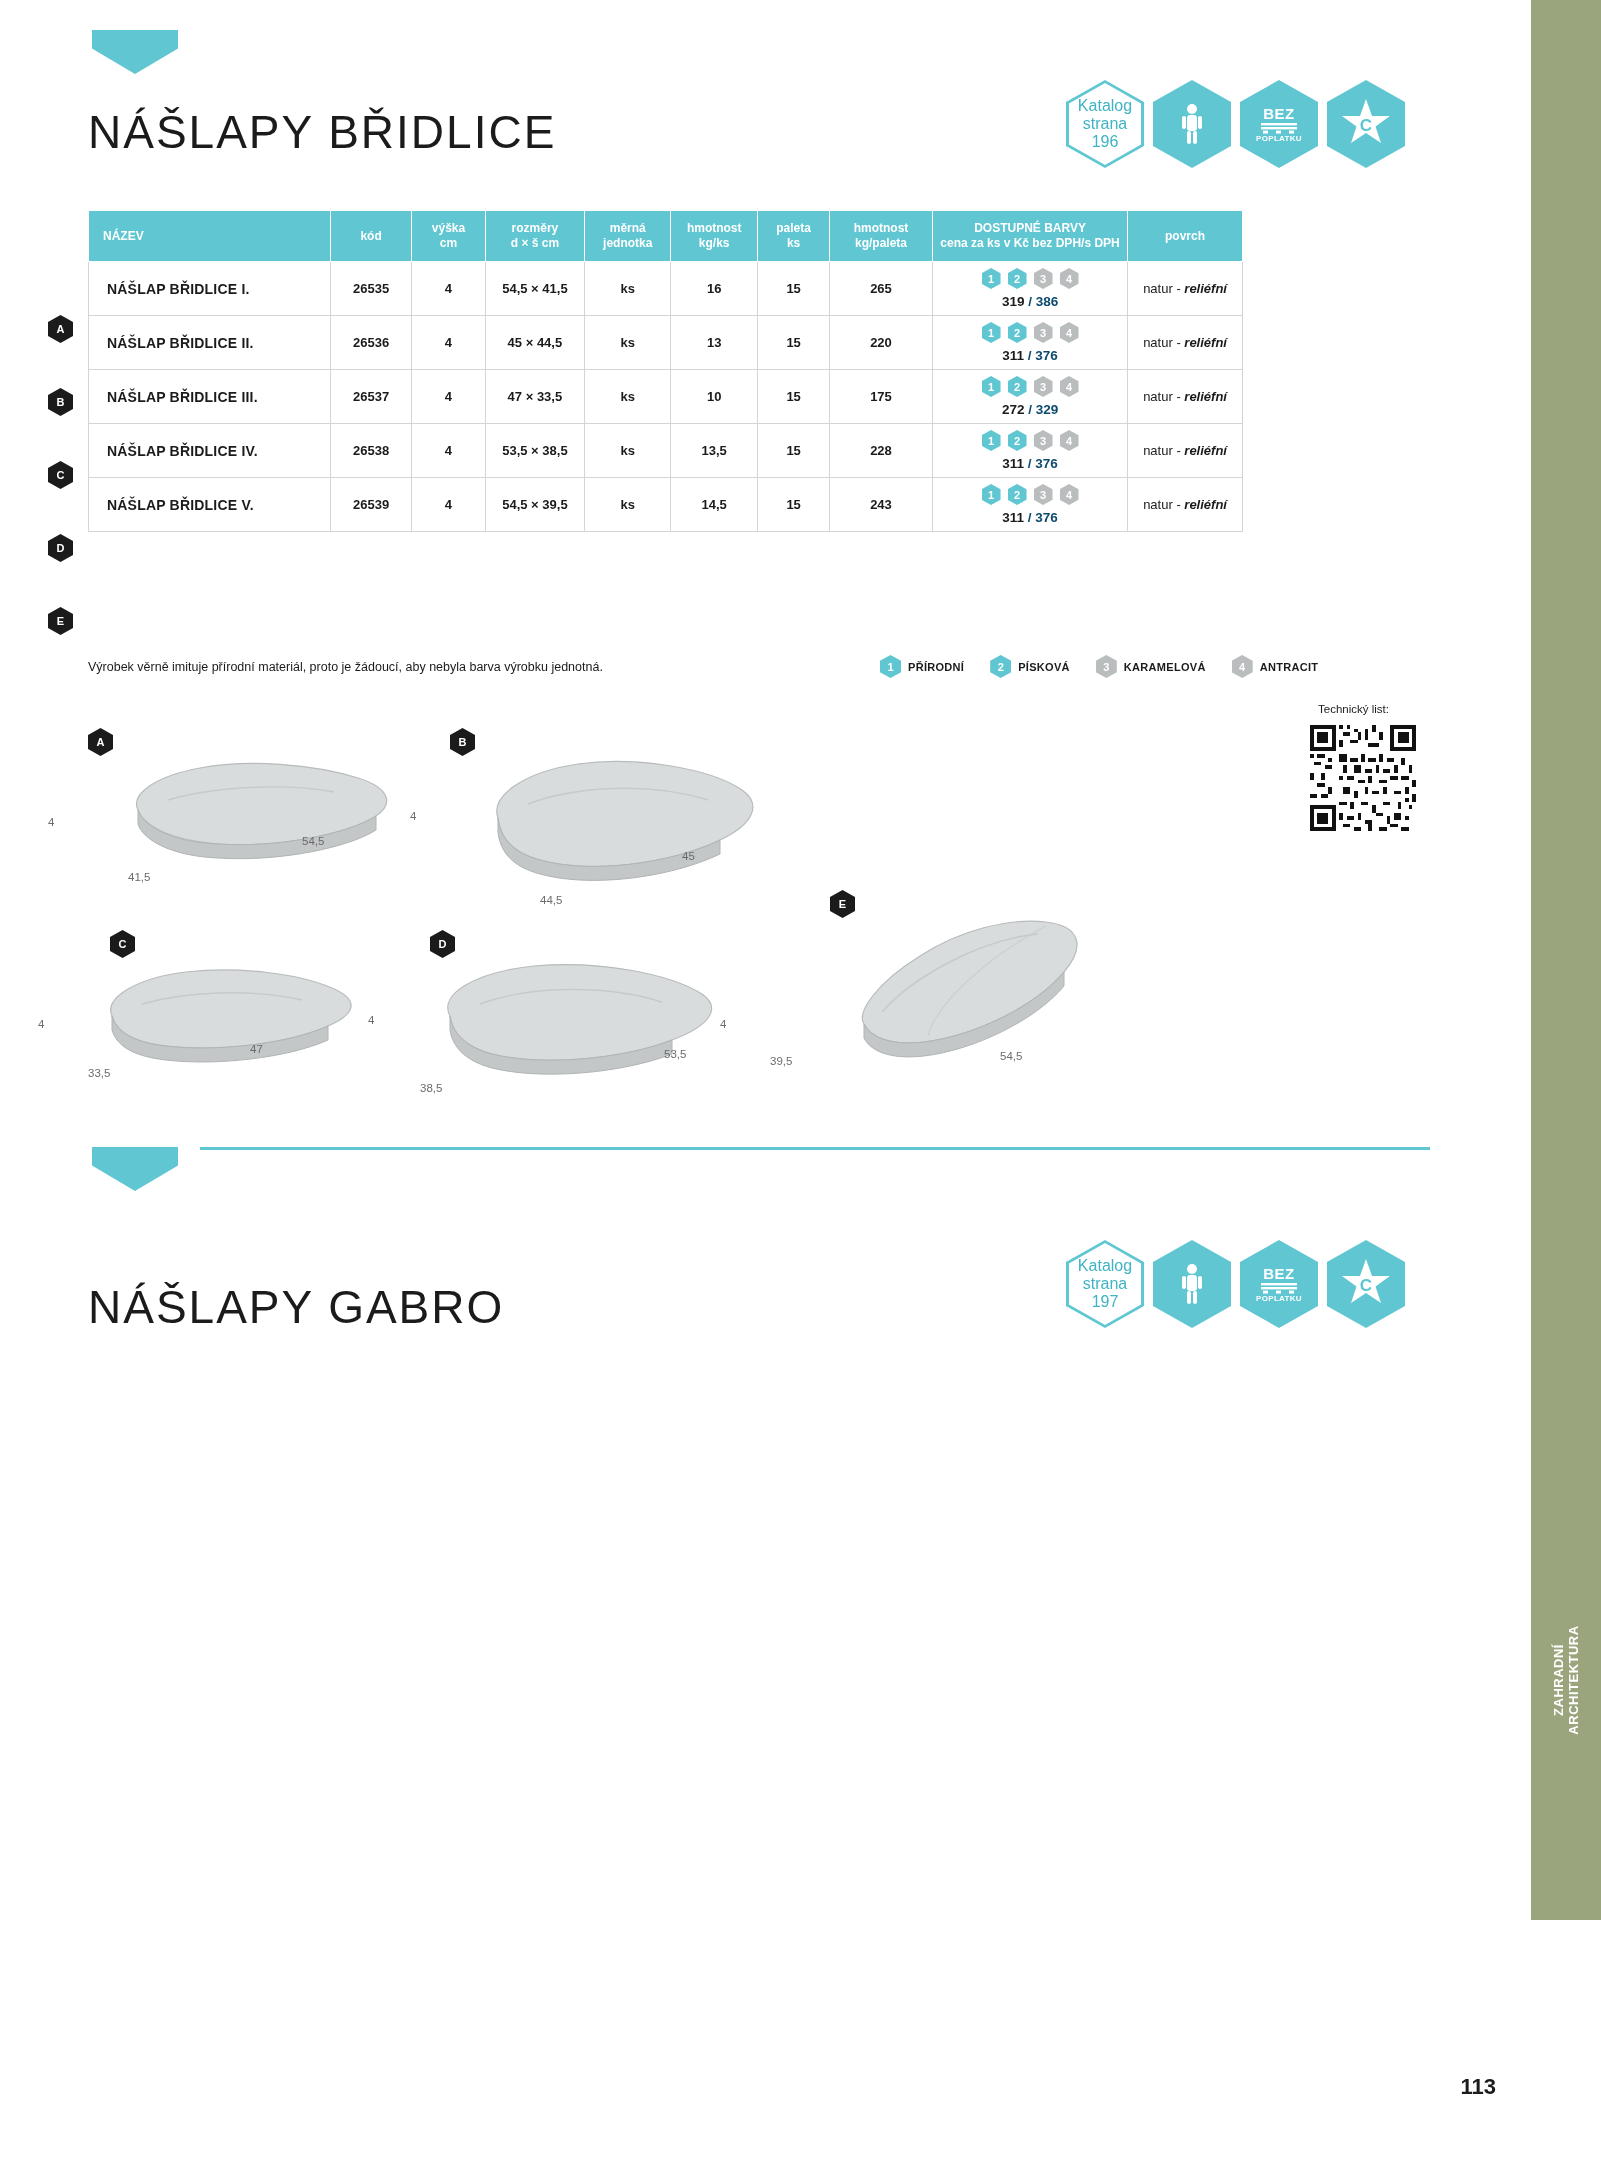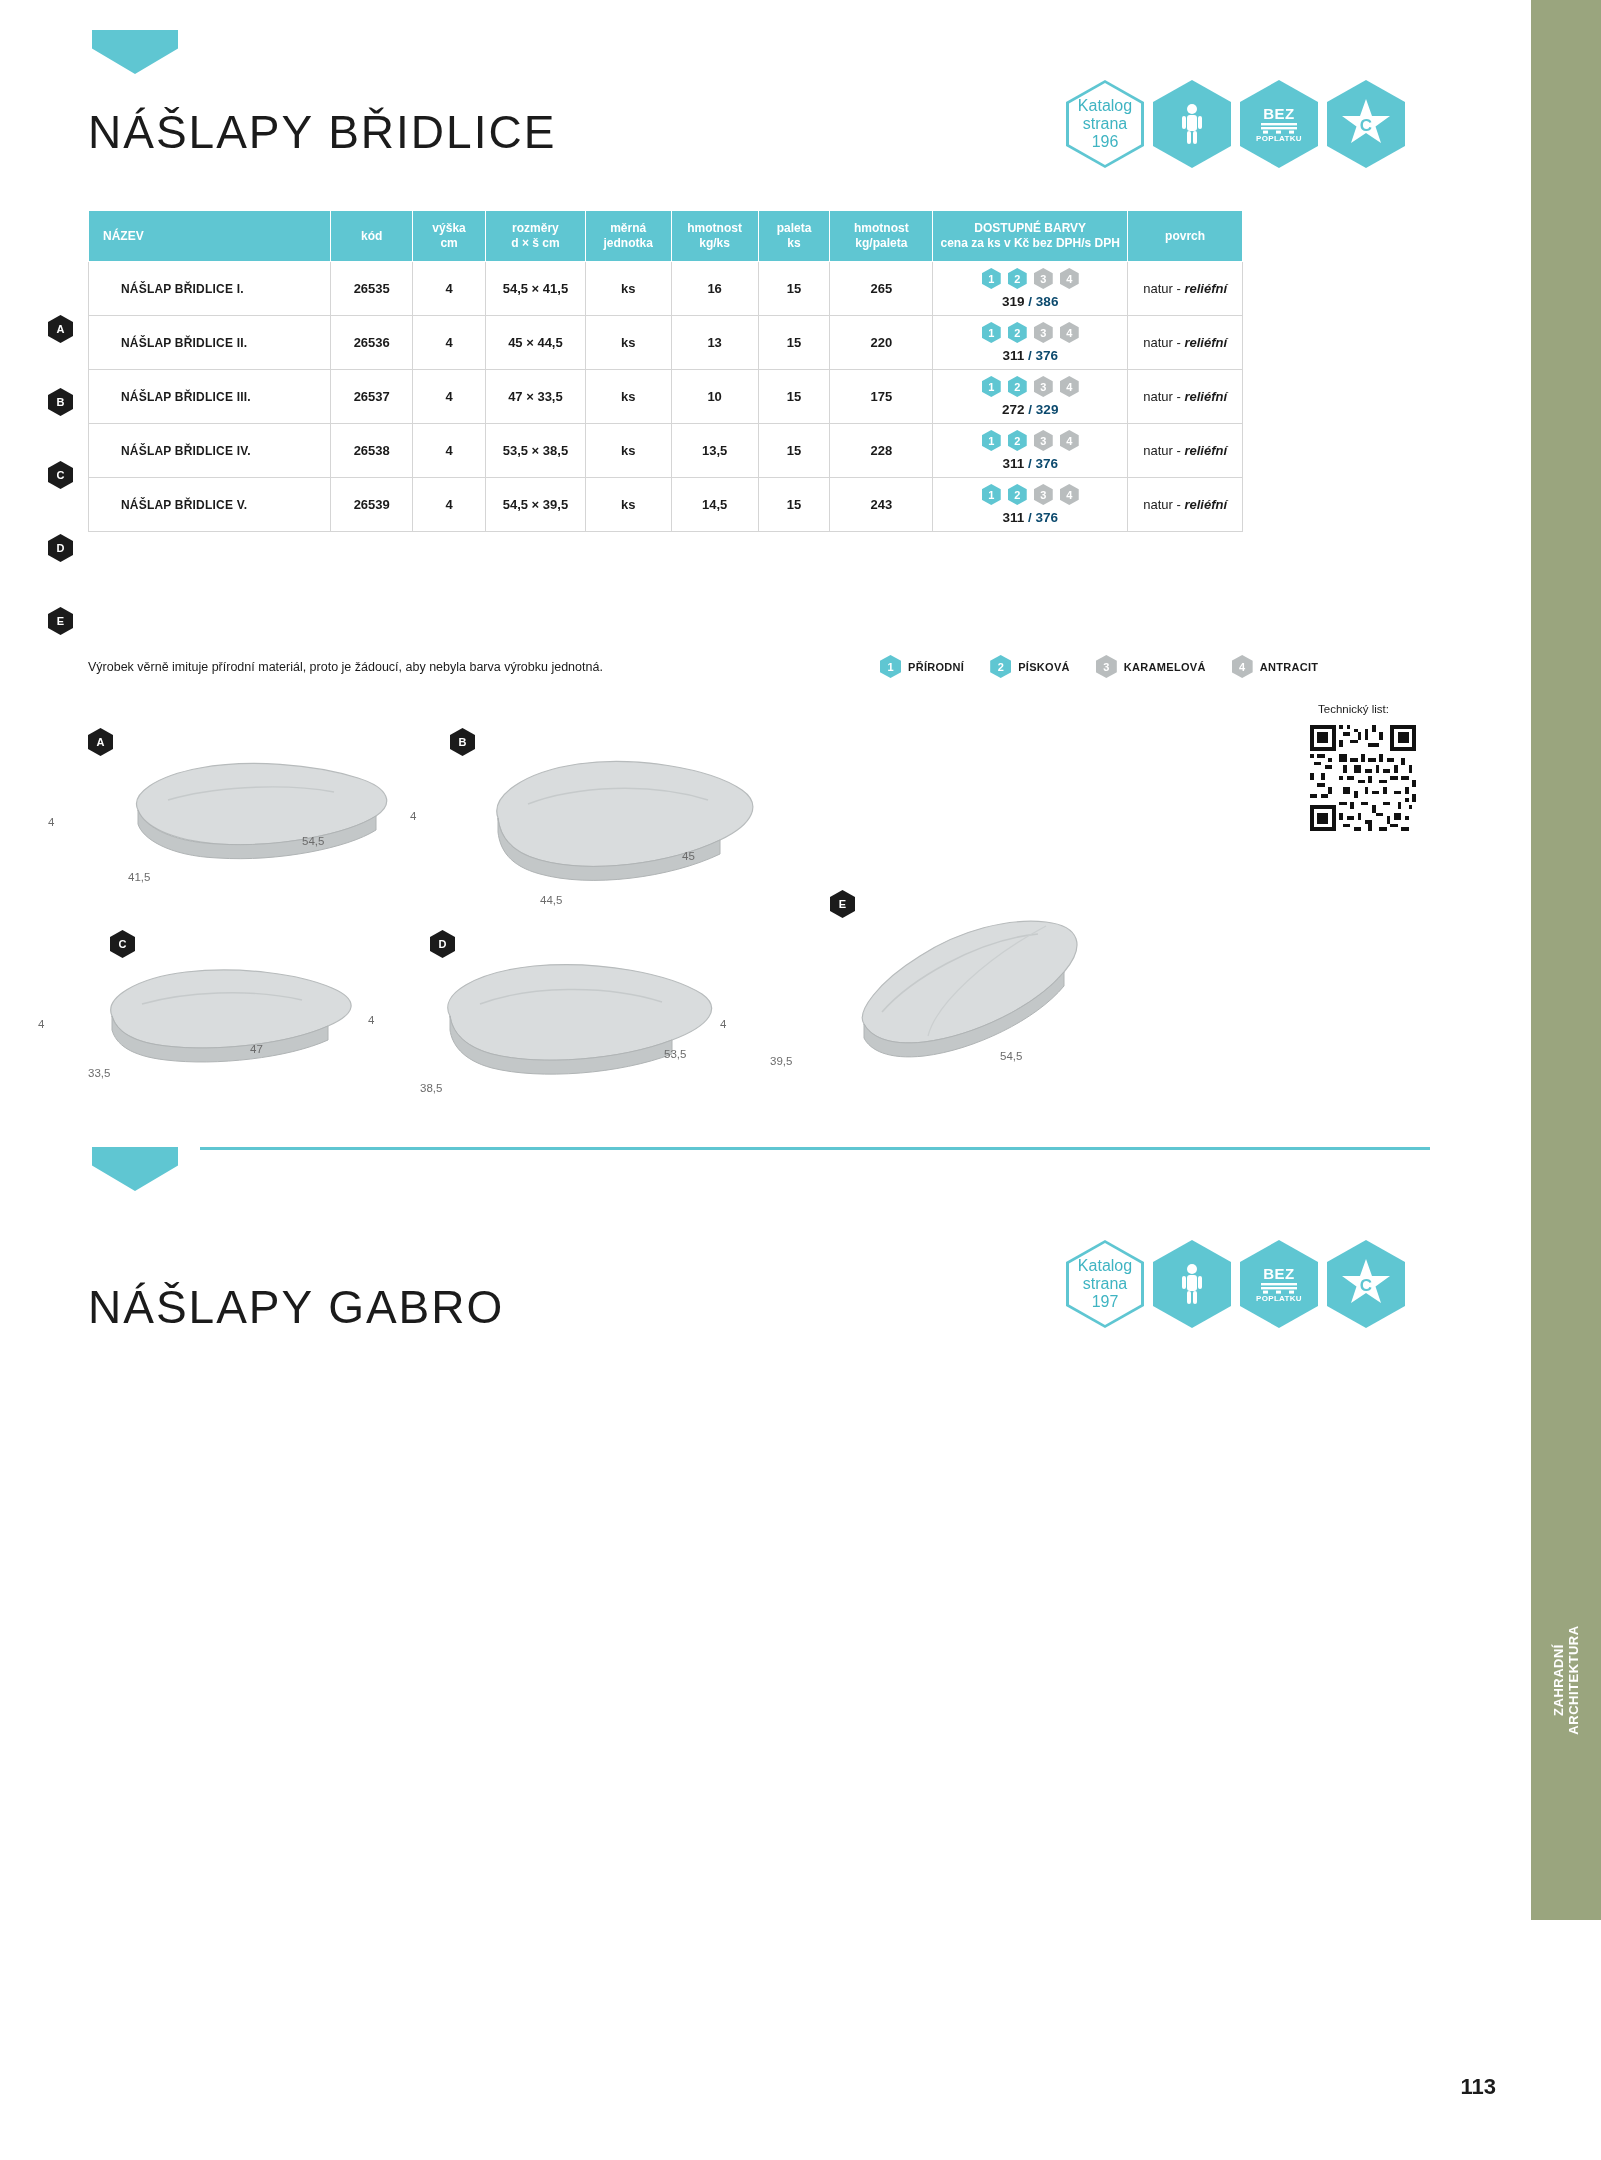--- a/index.html
+++ b/index.html
@@ -109,21 +109,21 @@
   table.pt th.nazev { text-align: left; padding-left: 14px; }
   table.pt td {
     border: 1px solid #d5d5d5;
     padding: 14px 6px;
     text-align: center;
     font-size: 13px;
     font-weight: bold;
     color: #1b1b1b;
     height: 50px;
   }
-  table.pt td.name { text-align: left; padding-left: 32px; font-size: 12px; letter-spacing: .2px;}
+  table.pt td.name { text-align: left; padding-left: 18px; font-size: 14px; letter-spacing: .2px;}
   table.pt td.surf { font-weight: normal; font-size: 13px; }
   table.pt td.surf i { font-style: italic; font-weight: bold; }
   .colors-cell { padding: 6px 4px !important; }
   .chips { display: flex; justify-content: center; gap: 7px; }
   .chip {
     width: 19px; height: 21px;
     background: #5fc6d2;
     clip-path: polygon(50% 0, 100% 25%, 100% 75%, 50% 100%, 0 75%, 0 25%);
     color: #fff; font-size: 11px; font-weight: bold;
     display: flex; align-items: center; justify-content: center;

